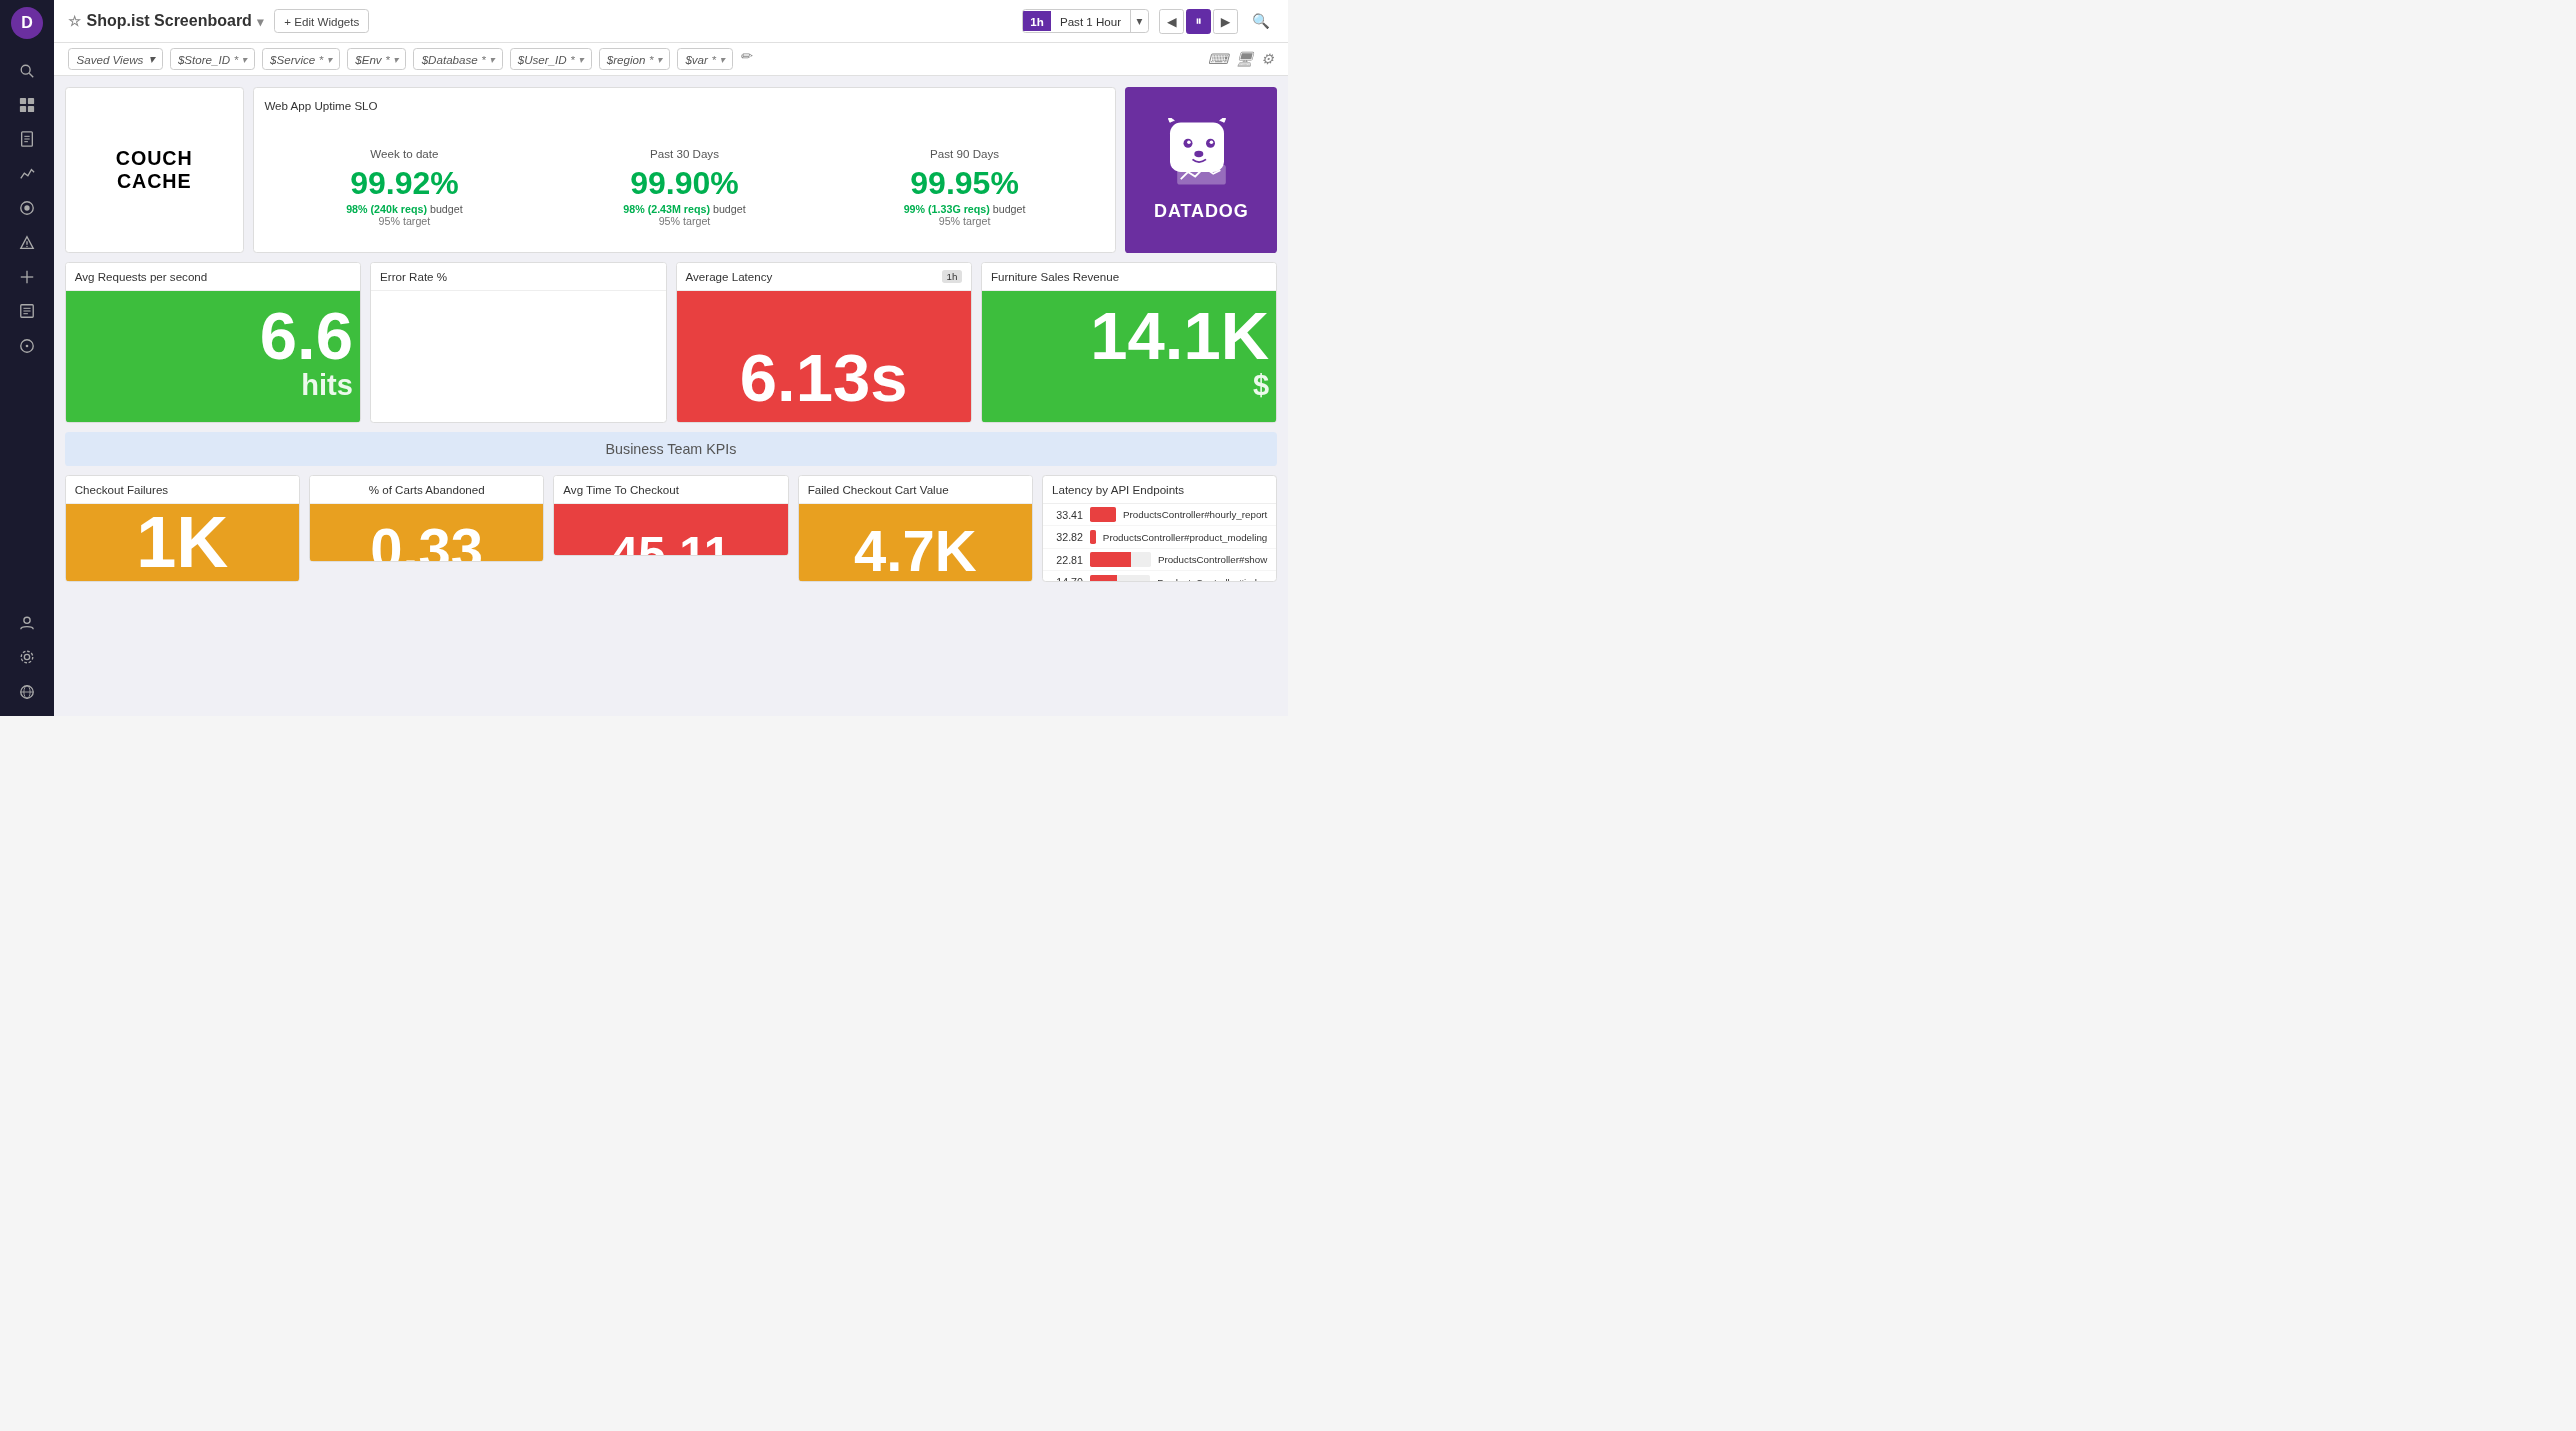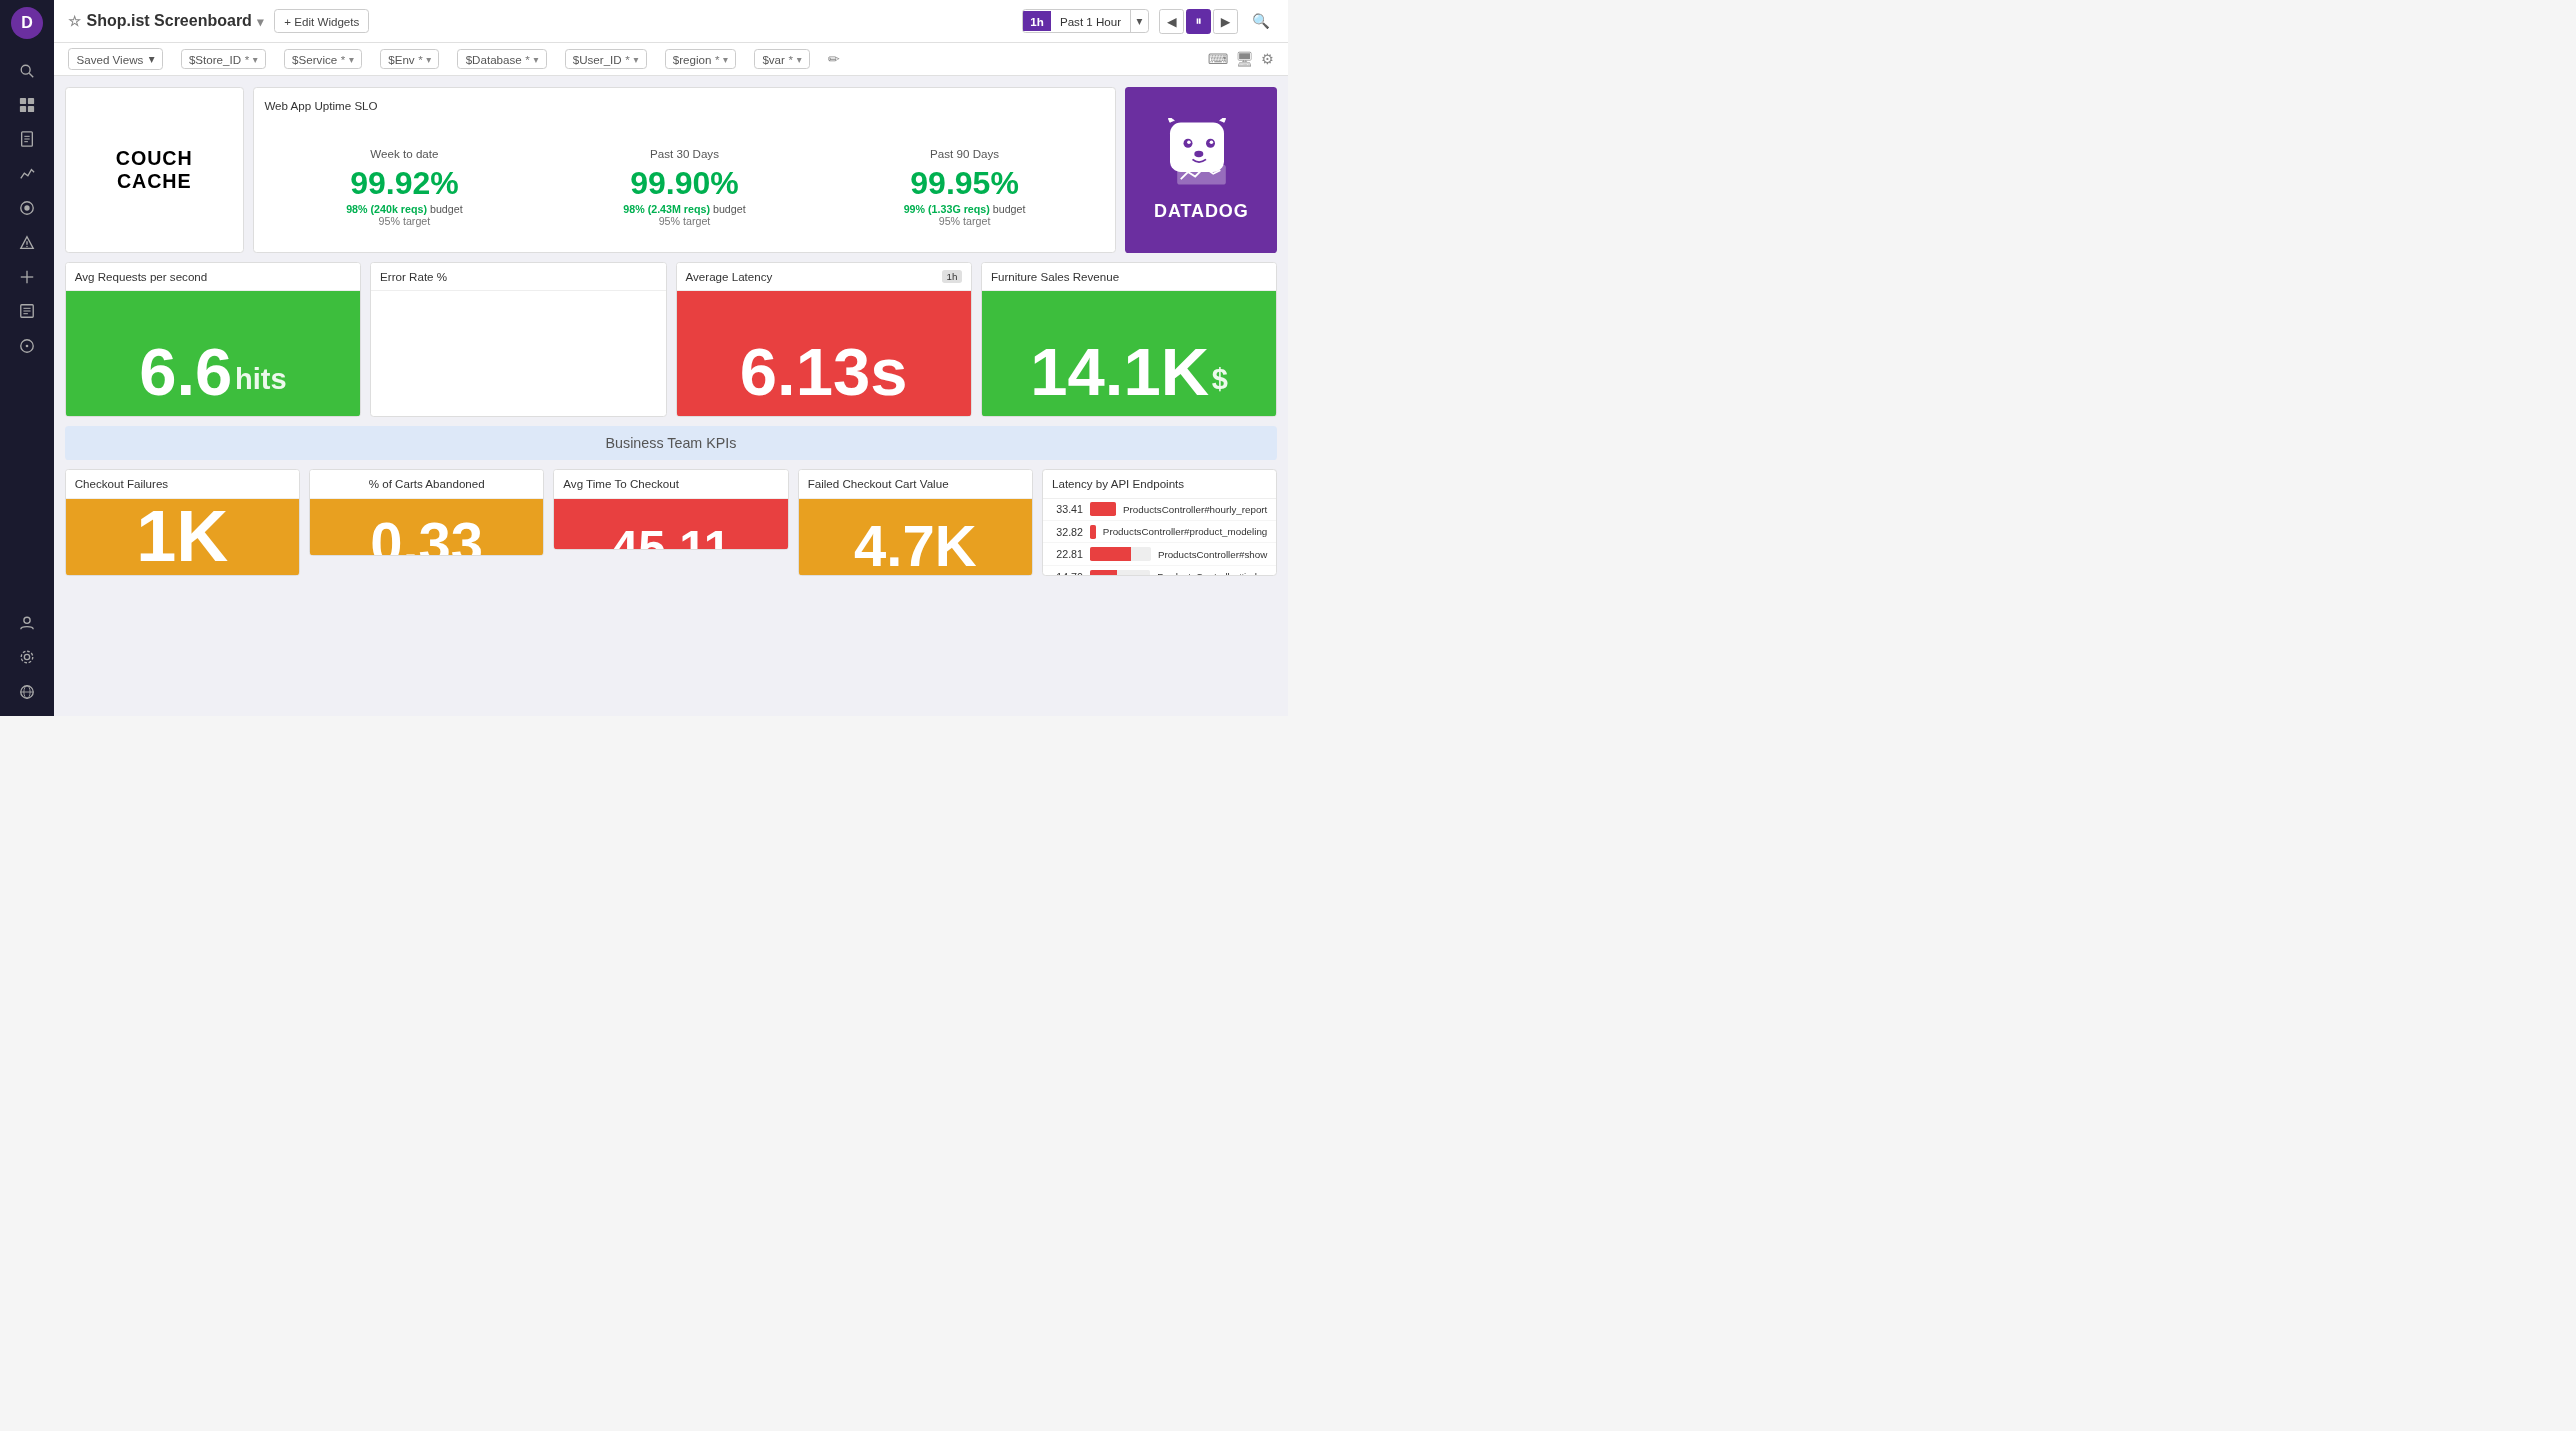--- a/index.html
+++ b/index.html
@@ -135,24 +135,24 @@
       color: #555;
       font-size: 14.3px;
       cursor: pointer;
     }
 
     
     .filterbar {
       background: #fff;
       border-bottom: 0.9px solid #e0e0e0;
       display: flex;
-      align-items: center;
       padding: 5.4px 14.3px;
-      gap: 18px;
+      gap: 7px;
       flex-shrink: 0;
+      font-style: italic;
     }
     .filter-saved-views {
       display: flex;
       align-items: center;
       border: 0.9px solid #ccc;
       border-radius: 3.6px;
       padding: 2.7px 7.2px;
       font-size: 11.6px;
       color: #555;
       cursor: pointer;
@@ -382,21 +382,21 @@
       line-height: 1;
     }
     .kpi-suffix {
       font-size: 29px;
       font-weight: 700;
       color: rgba(255,255,255,0.9);
       align-self: flex-end;
       margin-bottom: 9px;
       margin-left: 2.7px;
     }
-    .bg-green { background: #3dbe3d; }
+    .bg-green { background: #3dbe3d; flex-direction: column; }
     .bg-red { background: #e84040; }
     .bg-orange { background: #e8a020; }
     .partial-visible {
       overflow: hidden;
     }
   </style>
 </head>
 <body>
 
 <div class="sidebar">

